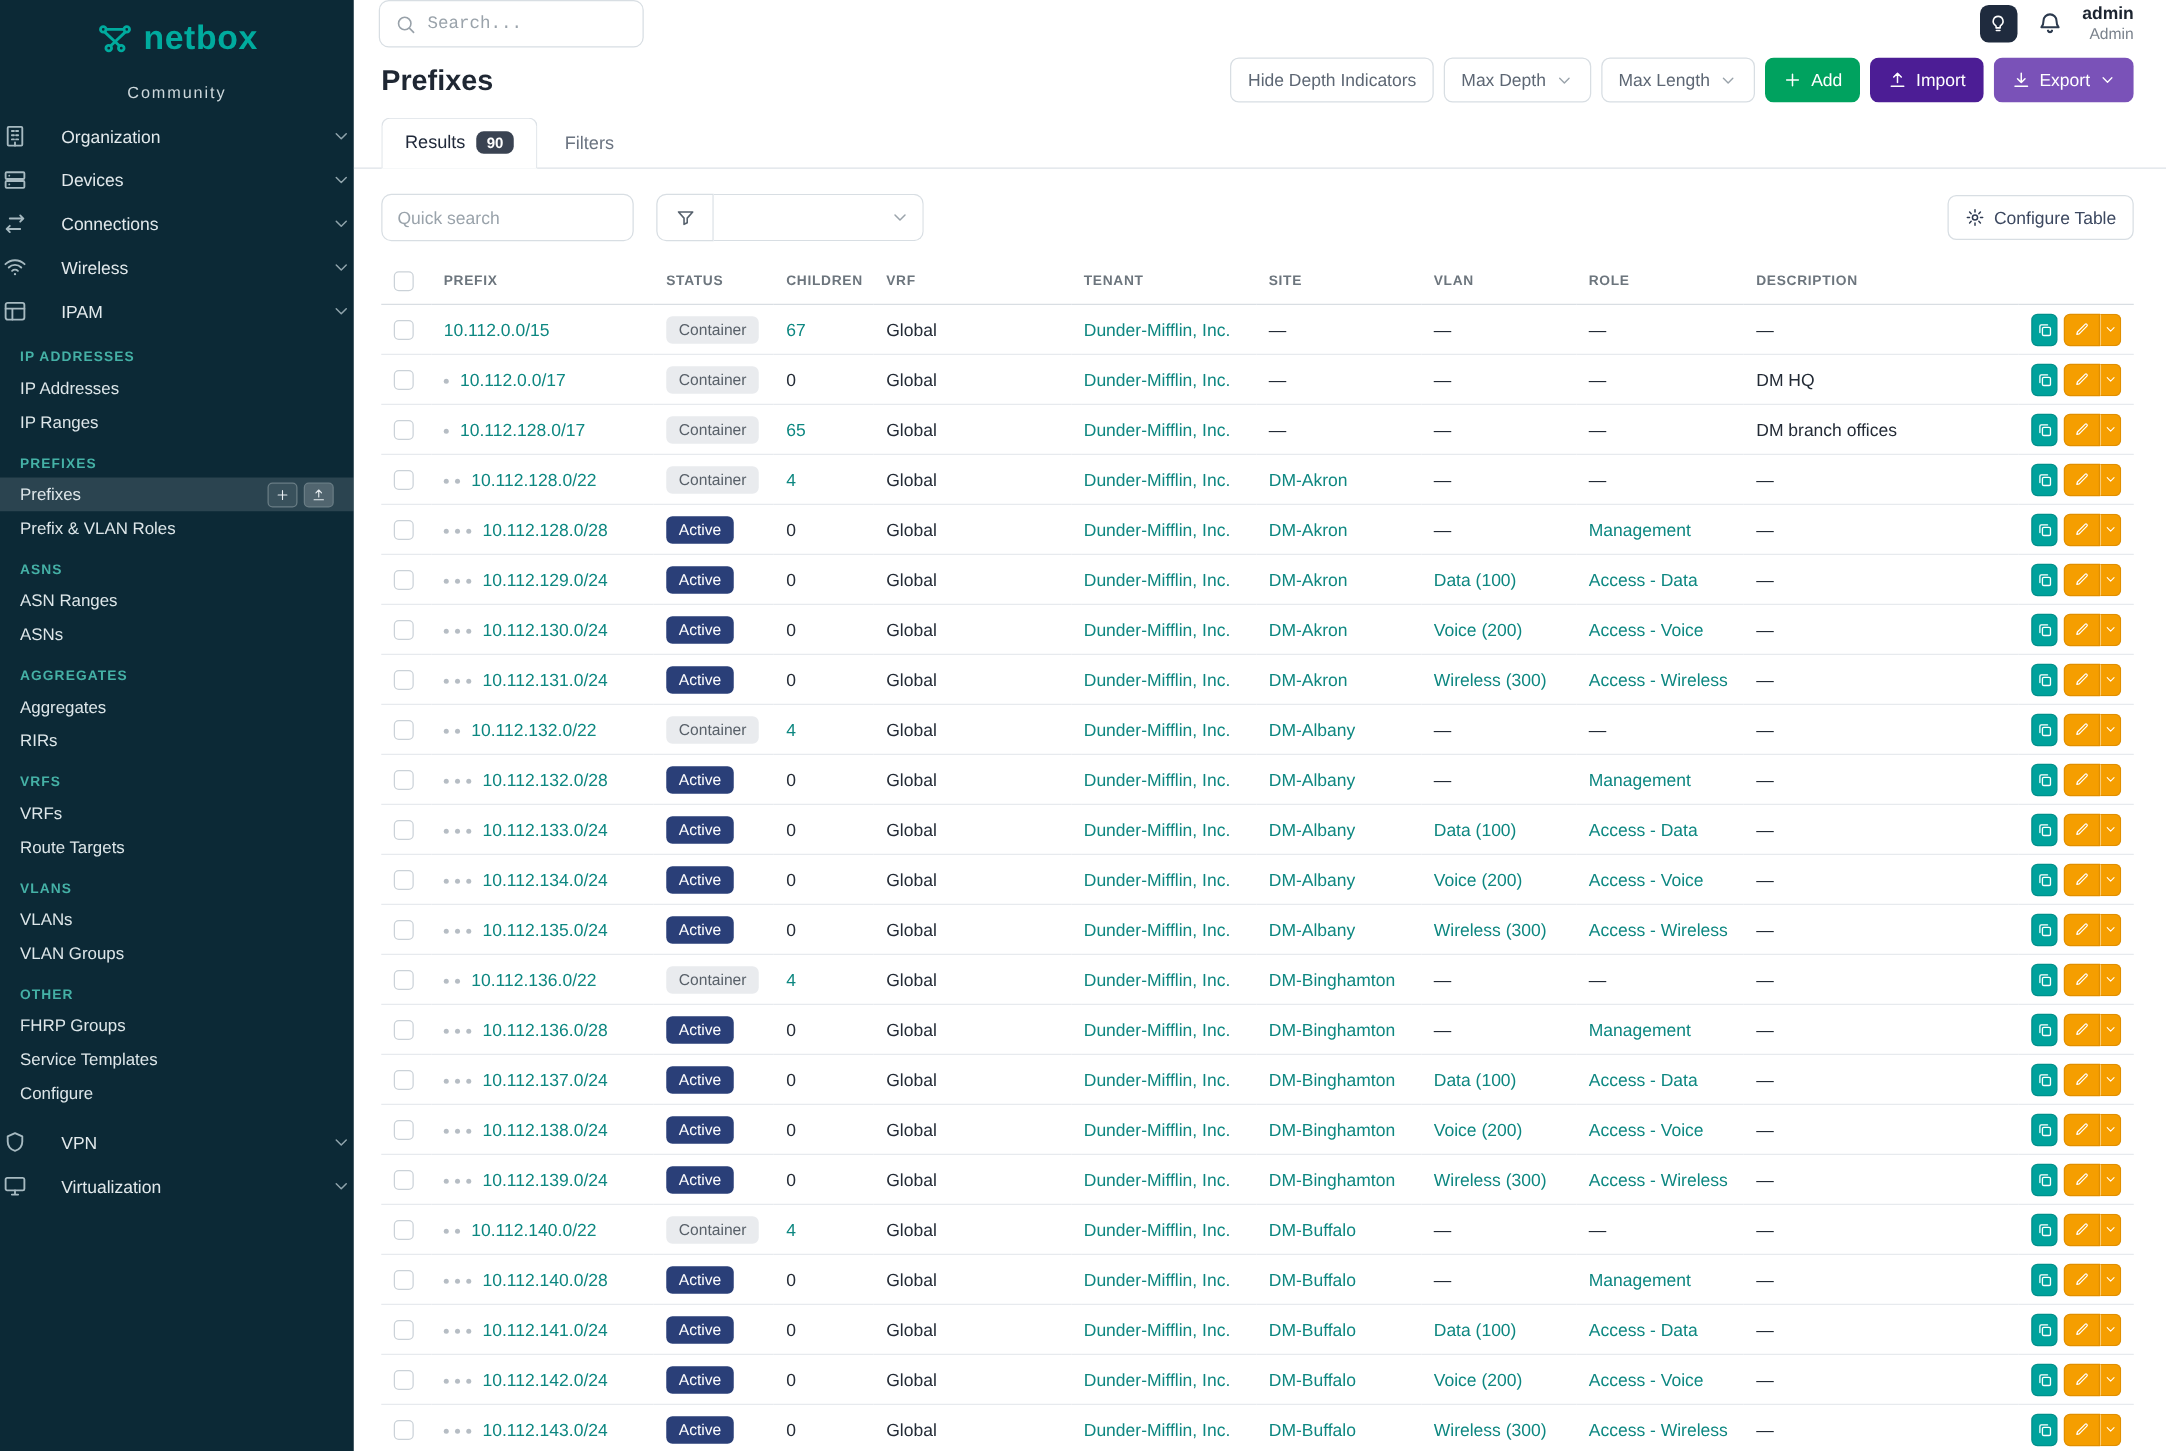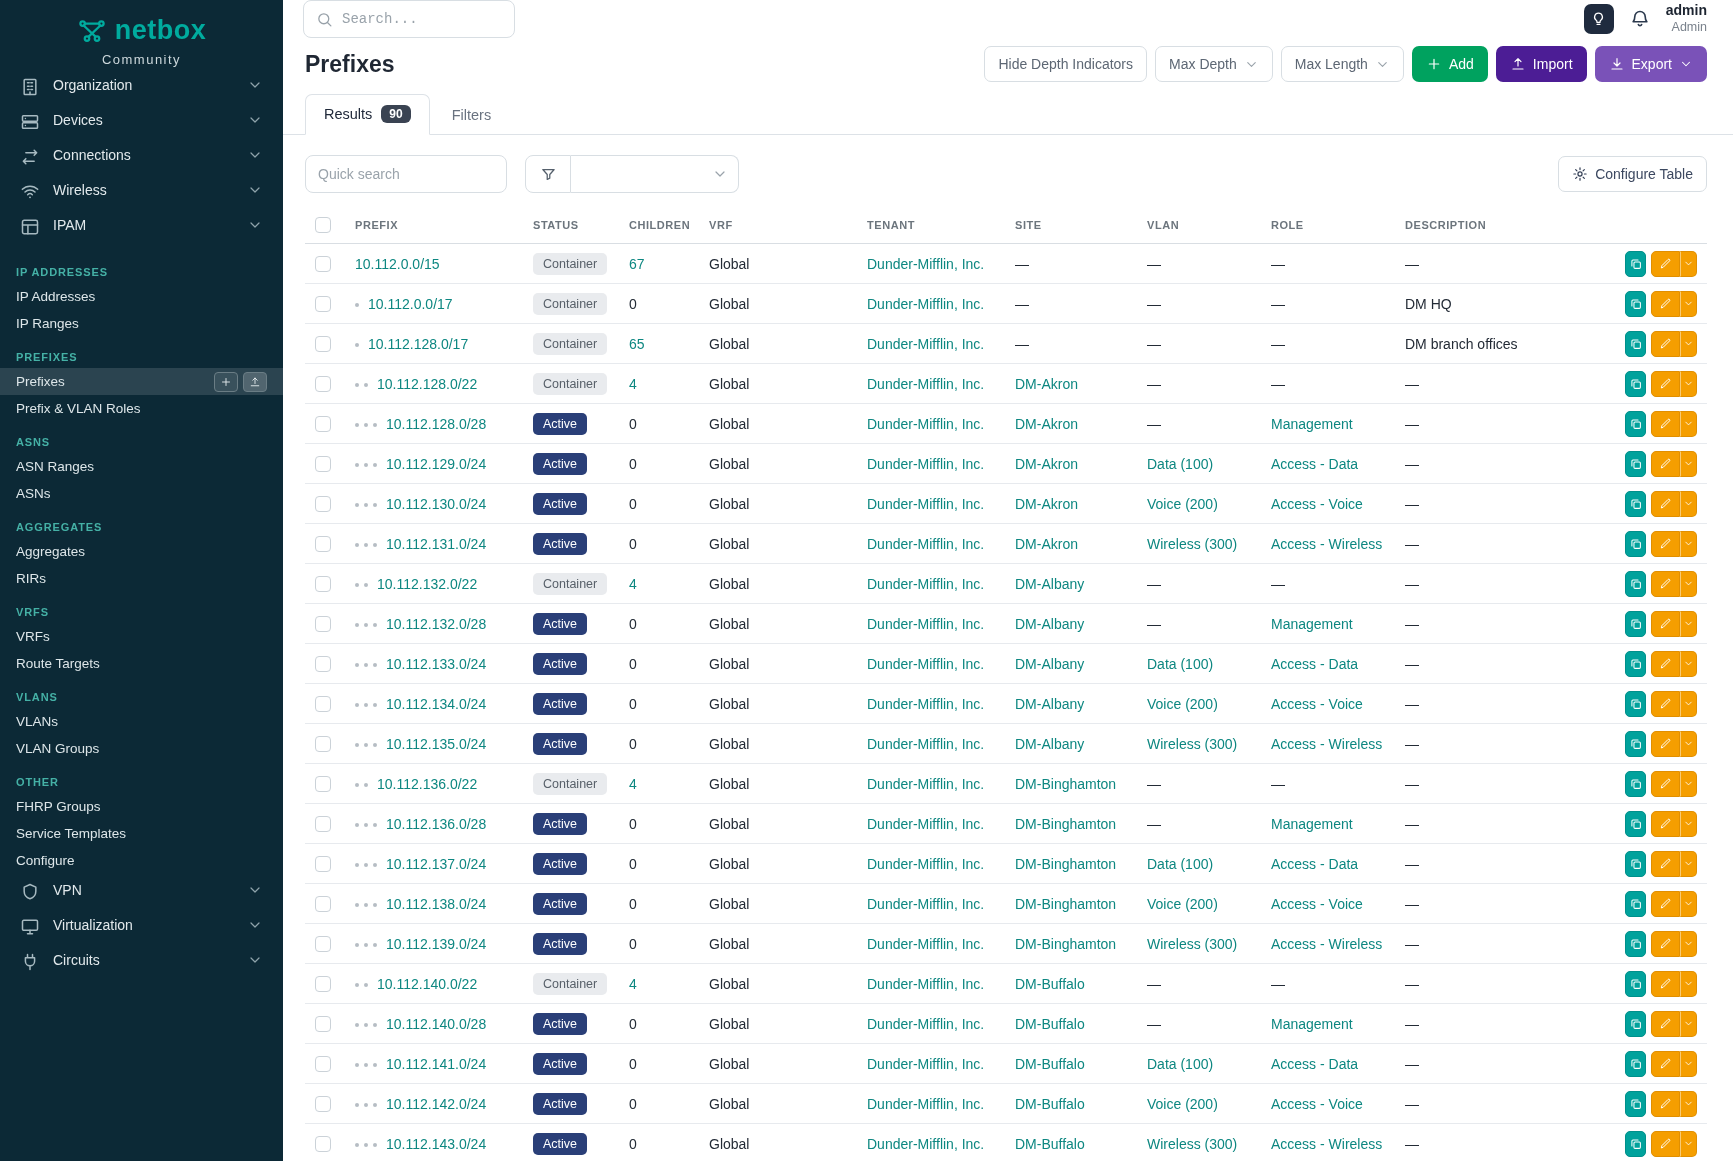--- a/index.html
+++ b/index.html
@@ -6,22 +6,22 @@
 html,body{width:1733px;height:1161px;overflow:hidden;background:#fff;font-family:"Liberation Sans",sans-serif}
 .app{display:flex;height:100%}
 .icon{display:inline-flex}
 .icon svg{display:block}
 
 .sidebar{width:283px;min-width:283px;background:#0c2936;color:#e2e9ec;overflow:hidden}
 .logo-area{padding:15px 0 10px;text-align:center;cursor:pointer}
 .brand-row{display:flex;align-items:flex-end;justify-content:center;gap:8px}
 .logo-mark{color:#00ab9e}
 .brand-name{color:#00ab9e;font-size:27px;font-weight:700;letter-spacing:.5px}
-.brand-sub{margin-top:6px;font-size:13px;color:#cdd8dc;letter-spacing:1.5px}
-.nav-item{height:35px;display:flex;gap:13px;padding:0 20px;font-size:14px;cursor:pointer}
+.brand-sub{margin-top:20px;font-size:13px;color:#cdd8dc;letter-spacing:1.5px}
+.nav-item{height:35px;display:flex;align-items:center;gap:27px;padding:0 2px;font-size:14px;cursor:pointer}
 .nav-item .nav-icon{color:#a7bac1}
 .nav-item .chev{margin-left:auto;color:#8fa3ab}
 .section-header{padding:14px 16px 5px;font-size:11px;font-weight:700;letter-spacing:.08em;color:#45b1a6}
 .sub-item{height:27px;display:flex;align-items:center;padding:0 16px;font-size:13.5px;color:#dde6e9;cursor:pointer}
 .sub-item.active{background:rgba(255,255,255,.13)}
 .mini-group{margin-left:auto;display:flex}
 .mini-btn{width:24px;height:20px;border:1px solid #6a7d85;border-radius:4px;display:flex;align-items:center;justify-content:center;color:#e8eef1;background:rgba(255,255,255,.07);cursor:pointer}
 .mini-btn+.mini-btn{margin-left:5px;background:rgba(255,255,255,.18)}
 .spacer{height:8px}
 
@@ -254,33 +254,20 @@
           </span>
         </div>
         <div class="nav-item">
           <span class="icon nav-icon">
             <svg width="20" height="20" viewBox="0 0 24 24" fill="none" stroke="currentColor" stroke-width="1.8" stroke-linecap="round" stroke-linejoin="round">
               <rect x="3" y="4" width="18" height="12" rx="1.5"></rect>
               <path d="M9 20h6M12 16v4"></path>
             </svg>
           </span>
           <span>Virtualization</span>
-          <span class="icon chev">
-            <svg width="16" height="16" viewBox="0 0 24 24" fill="none" stroke="currentColor" stroke-width="1.8" stroke-linecap="round" stroke-linejoin="round">
-              <path d="M6 9l6 6 6-6"></path>
-            </svg>
-          </span>
-        </div>
-        <div class="nav-item">
-          <span class="icon nav-icon">
-            <svg width="20" height="20" viewBox="0 0 24 24" fill="none" stroke="currentColor" stroke-width="1.8" stroke-linecap="round" stroke-linejoin="round">
-              <path d="M9 3v4M15 3v4M6.5 7h11v4a5.5 5.5 0 0 1-11 0zM12 16.5V21"></path>
-            </svg>
-          </span>
-          <span>Circuits</span>
           <span class="icon chev">
             <svg width="16" height="16" viewBox="0 0 24 24" fill="none" stroke="currentColor" stroke-width="1.8" stroke-linecap="round" stroke-linejoin="round">
               <path d="M6 9l6 6 6-6"></path>
             </svg>
           </span>
         </div>
       </nav>
   </aside>
 
   <main class="main">

